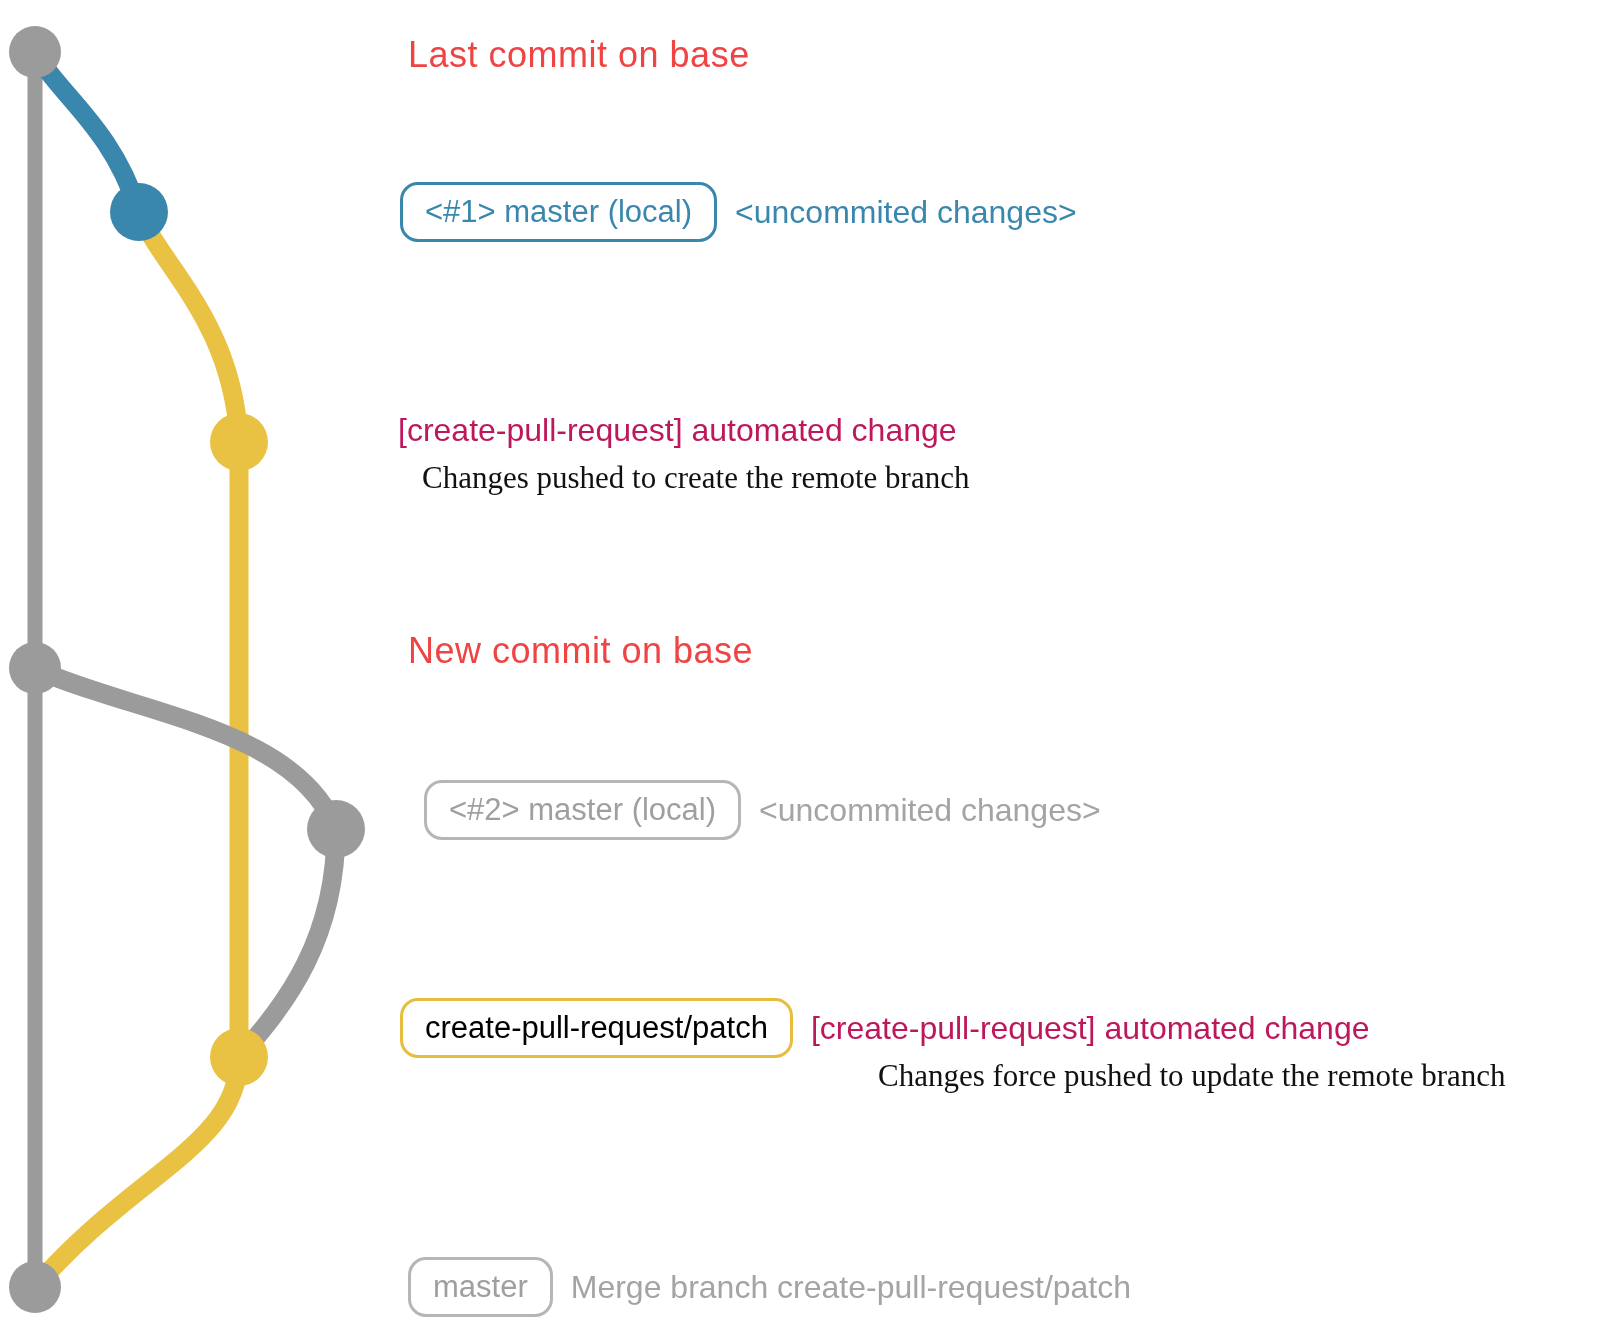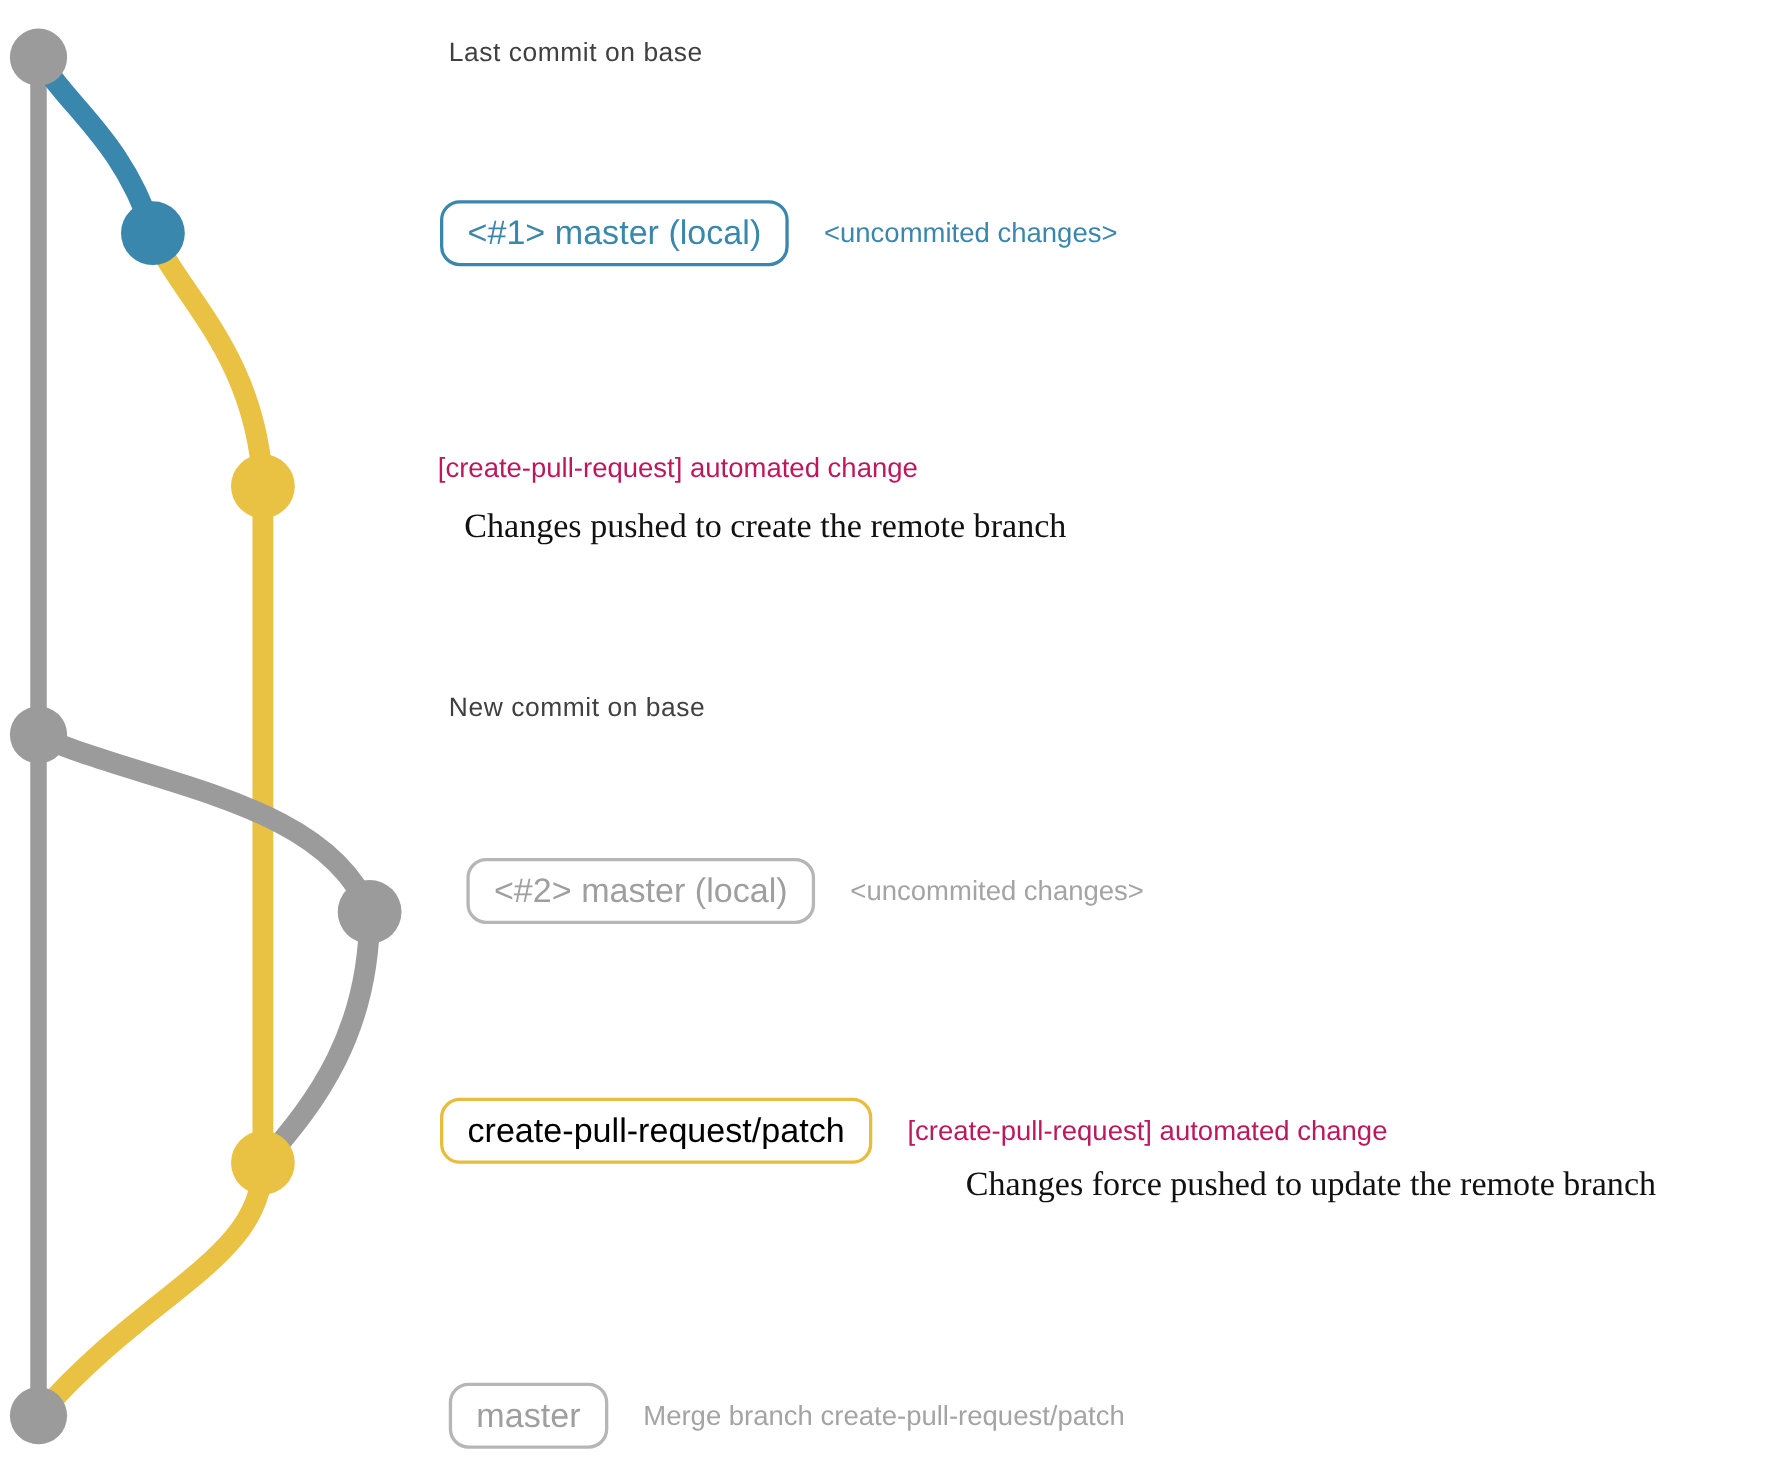--- a/index.html
+++ b/index.html
@@ -7,44 +7,44 @@
     width: 1618px; height: 1344px;
     background: #ffffff;
     position: relative;
     overflow: hidden;
     font-family: "Liberation Sans", sans-serif;
   }
   .stage { position: absolute; inset: 0; }
   #graph-svg { position: absolute; left: 0; top: 0; }
 
   .abs { position: absolute; }
-  .row { display: flex; align-items: center; gap: 32px; white-space: nowrap; }
+  .row { display: flex; align-items: center; gap: 18px; white-space: nowrap; }
 
   .header-text {
-    font-size: 24px;
-    color: #404040;
+    font-size: 36px;
+    color: #ef4444;
     letter-spacing: 0.5px;
     white-space: nowrap;
   }
   .badge {
     display: inline-block;
     font-size: 31px;
     padding: 9px 22px;
     border: 3px solid;
     border-radius: 18px;
     line-height: 1.15;
     white-space: nowrap;
     background: #ffffff;
   }
   .badge.blue   { color: #3a87ad; border-color: #3a87ad; }
   .badge.gray   { color: #9f9f9f; border-color: #b6b6b6; }
   .badge.yellow { color: #000000; border-color: #e8bd3e; }
 
   .note {
-    font-size: 25px;
+    font-size: 32px;
     white-space: nowrap;
   }
   .note.blue   { color: #3a87ad; }
   .note.gray   { color: #a4a4a4; }
   .note.yellow { color: #be185d; }
 
   .detail {
     font-family: "Liberation Serif", serif;
     font-size: 31px;
     color: #111111;

